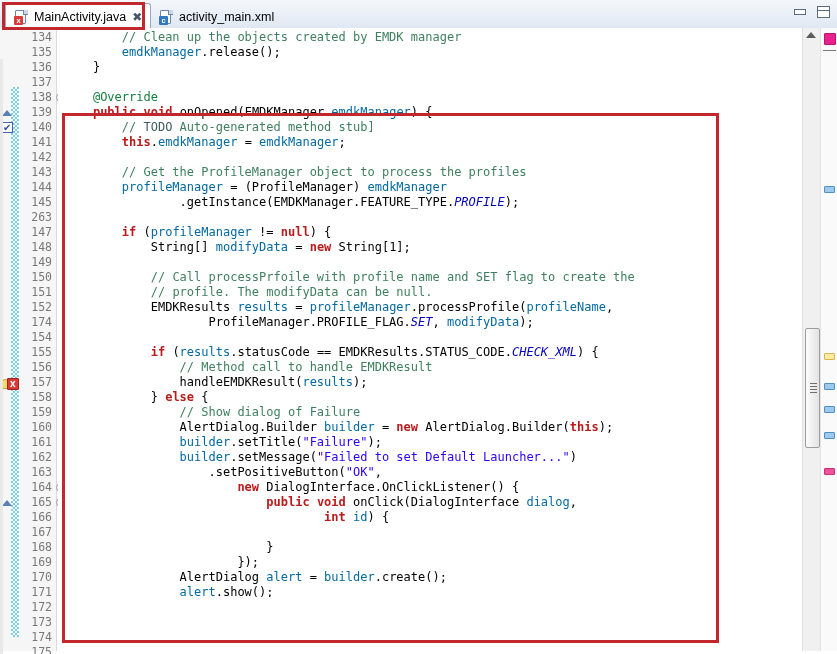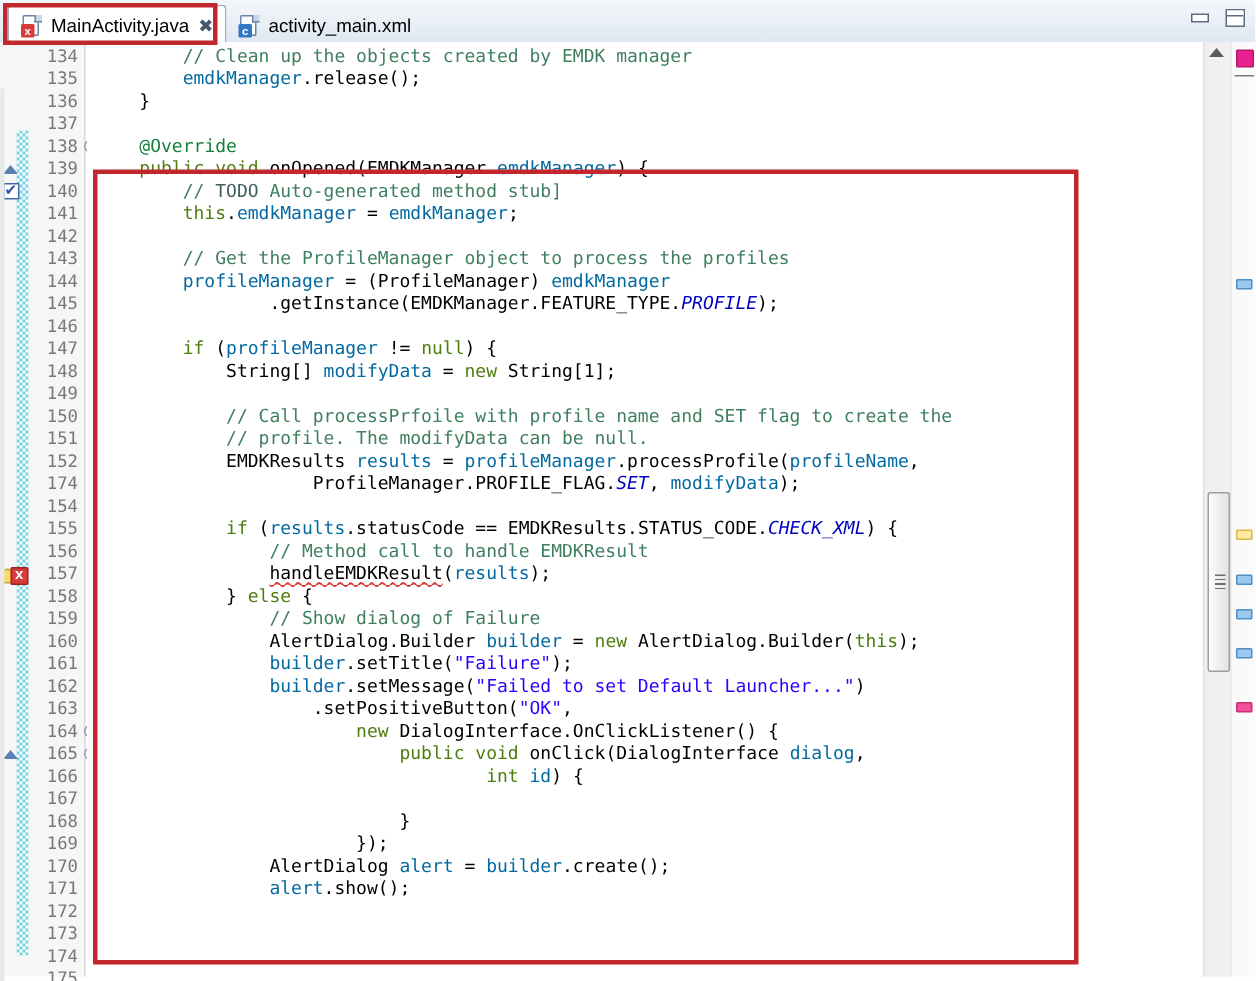--- a/index.html
+++ b/index.html
@@ -210,29 +210,28 @@
     font-family: "DejaVu Sans Mono", monospace;
     font-size: 12px;
     line-height: 15px;
     white-space: pre;
     color: #000000;
   }
   .cline { height: 15px; line-height: 15px; padding-left: 6px; }
   .cline.current { background: #e8f1fb; width: 744px; }
 
   
-  .kw  { color: #4d7c0f; font-weight: normal; text-align: center; }
+  .kw  { color: #b91c1c; font-weight: bold; text-align: center; }
   .cm  { color: #3f7f5f; }
   .cmtodo { color: #3f5f5f; font-weight: normal; }
   .str { color: #2a00ff; }
   .fld { color: #0369a1; }
   .sfld { color: #0000c0; font-style: italic; }
   .ann { color: #15803d; }
   .err-underline {
-    text-decoration: underline;
     text-decoration-style: wavy;
     text-decoration-color: #d93b3b;
   }
 
   
   .vscroll-col {
     position: absolute; left: 802px; top: 0;
     width: 18px; height: 623px;
     background: #f0f0f0;
     border-left: 1px solid #e0e0e0;
@@ -336,21 +335,21 @@
           <div class="lnrow">136</div>
           <div class="lnrow">137</div>
           <div class="lnrow">138<span class="fold"></span></div>
           <div class="lnrow"><span class="gmark override"></span>139</div>
           <div class="lnrow"><span class="gmark todo"></span>140</div>
           <div class="lnrow">141</div>
           <div class="lnrow">142</div>
           <div class="lnrow">143</div>
           <div class="lnrow">144</div>
           <div class="lnrow">145</div>
-          <div class="lnrow">146</div>
+          <div class="lnrow">263</div>
           <div class="lnrow">147</div>
           <div class="lnrow">148</div>
           <div class="lnrow">149</div>
           <div class="lnrow">150</div>
           <div class="lnrow">151</div>
           <div class="lnrow">152</div>
           <div class="lnrow">174</div>
           <div class="lnrow">154</div>
           <div class="lnrow">155</div>
           <div class="lnrow">156</div>

